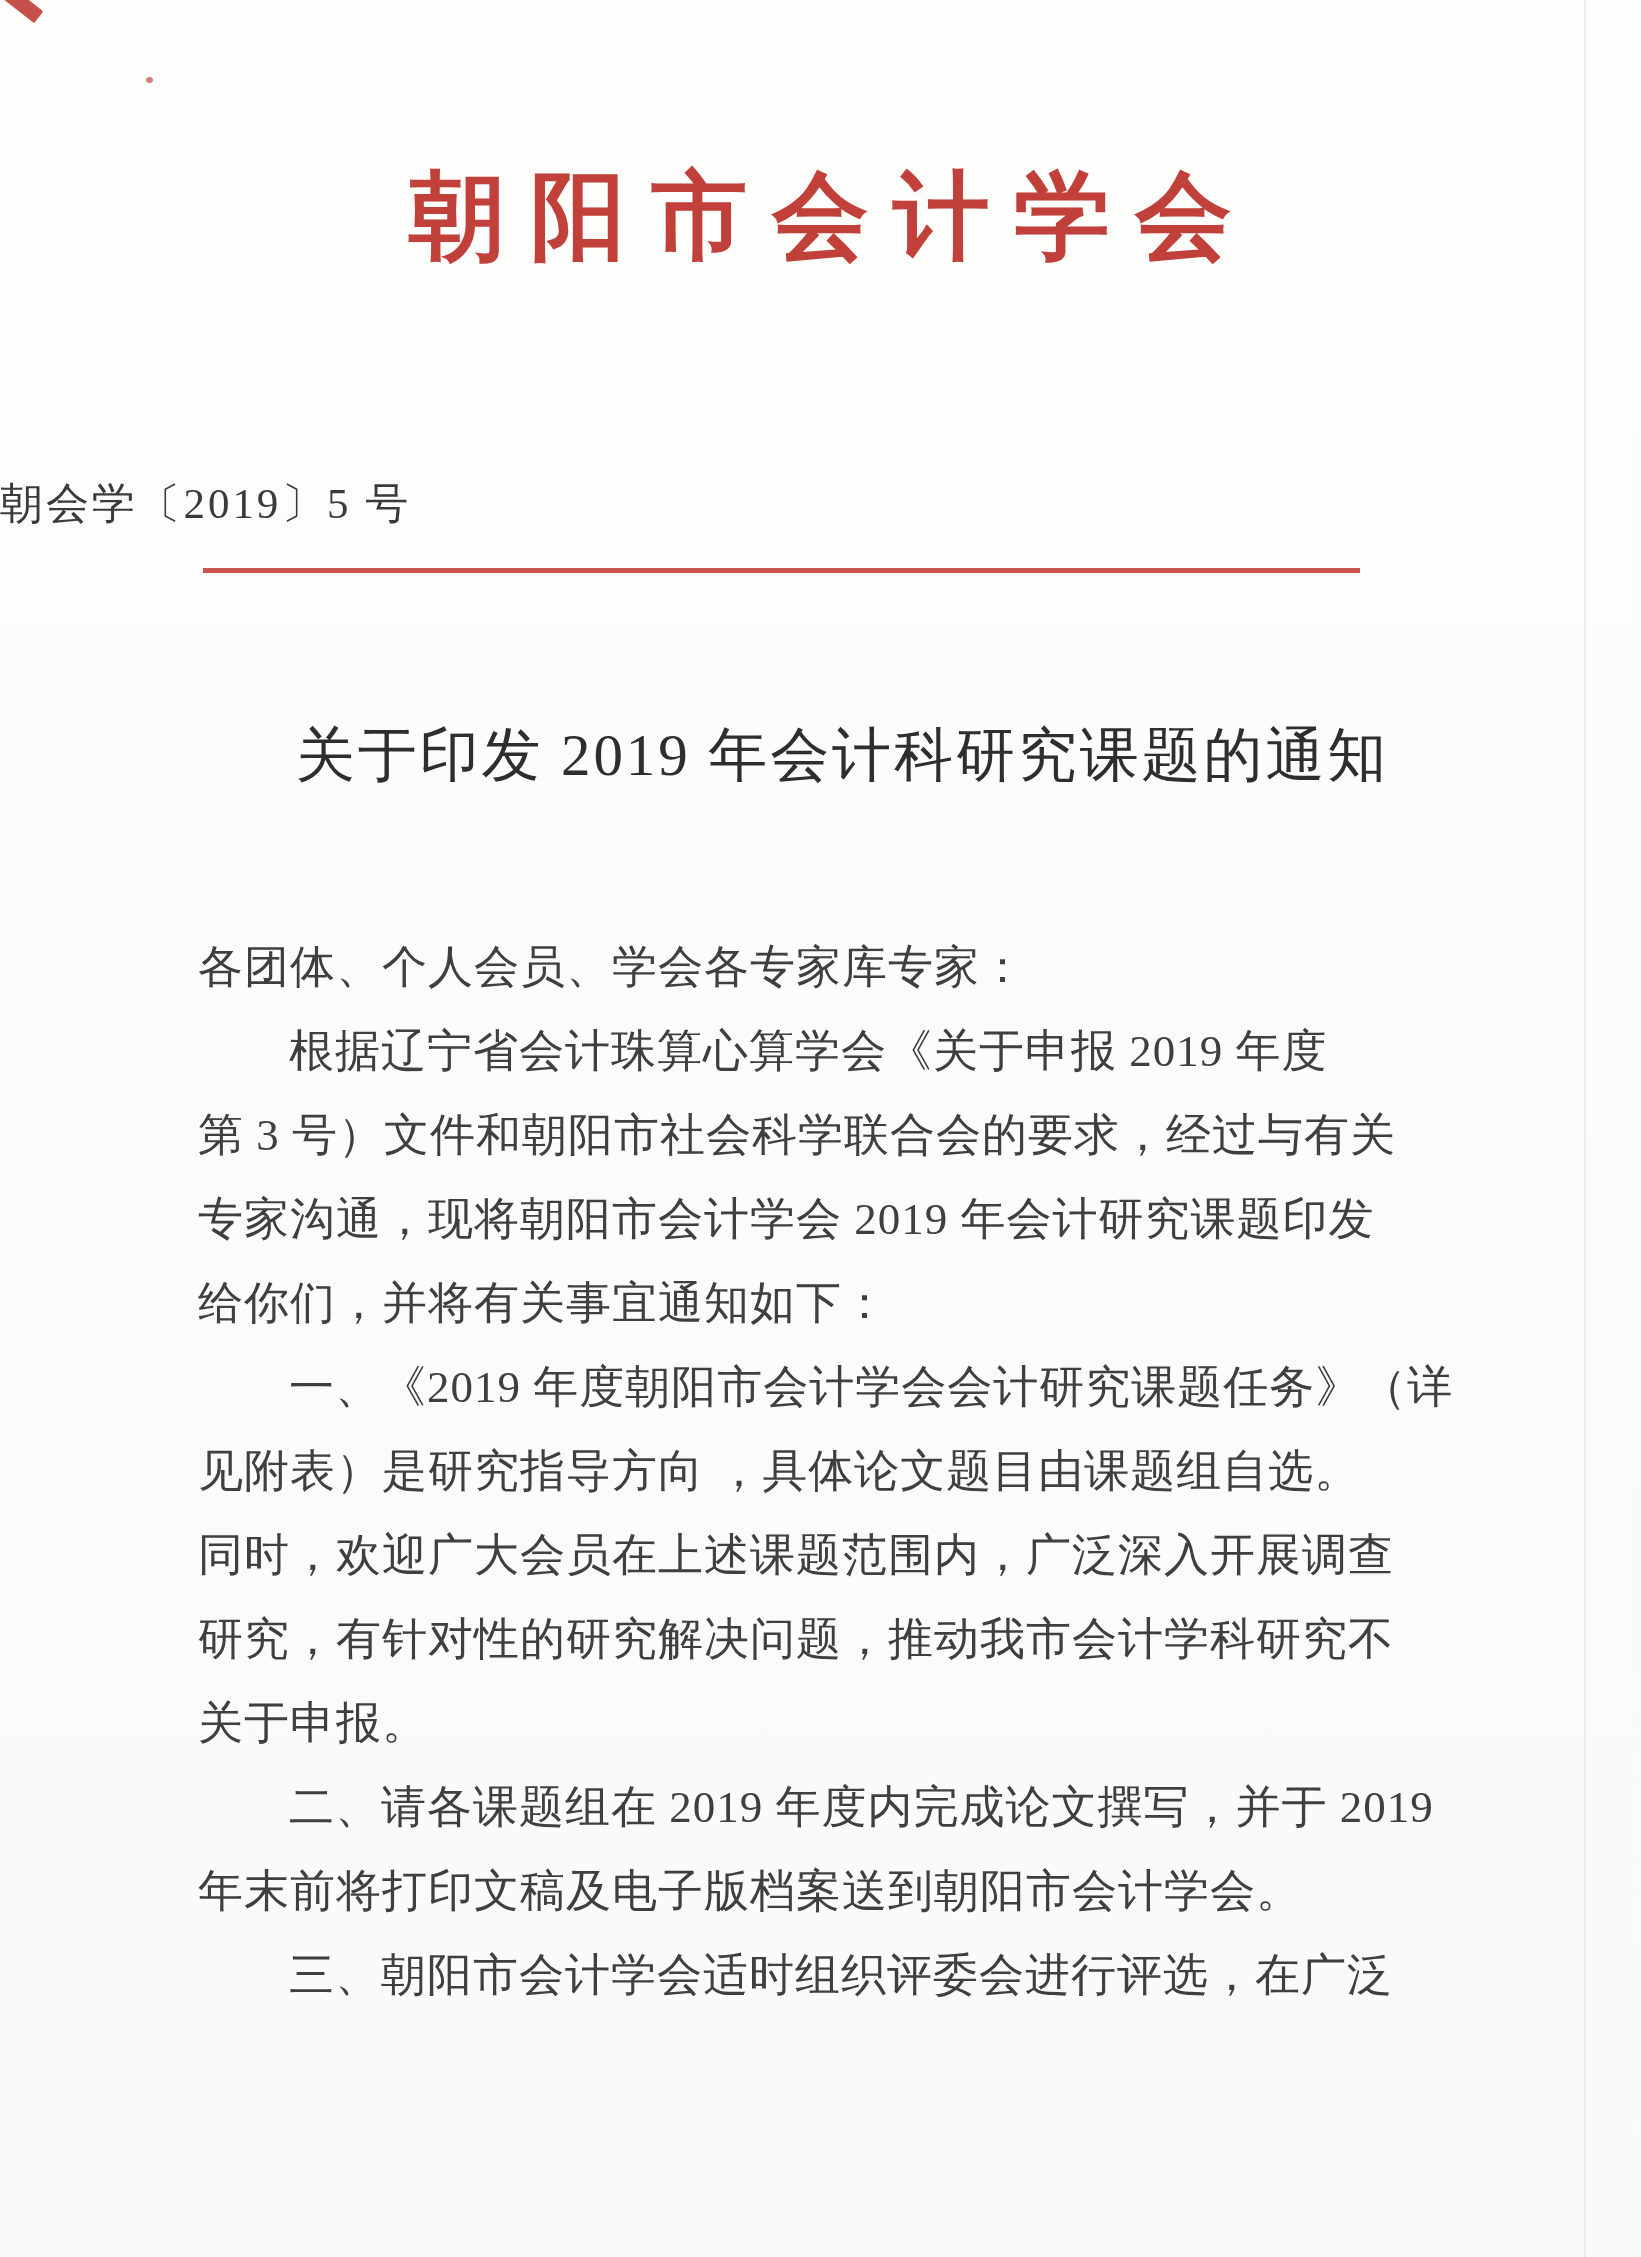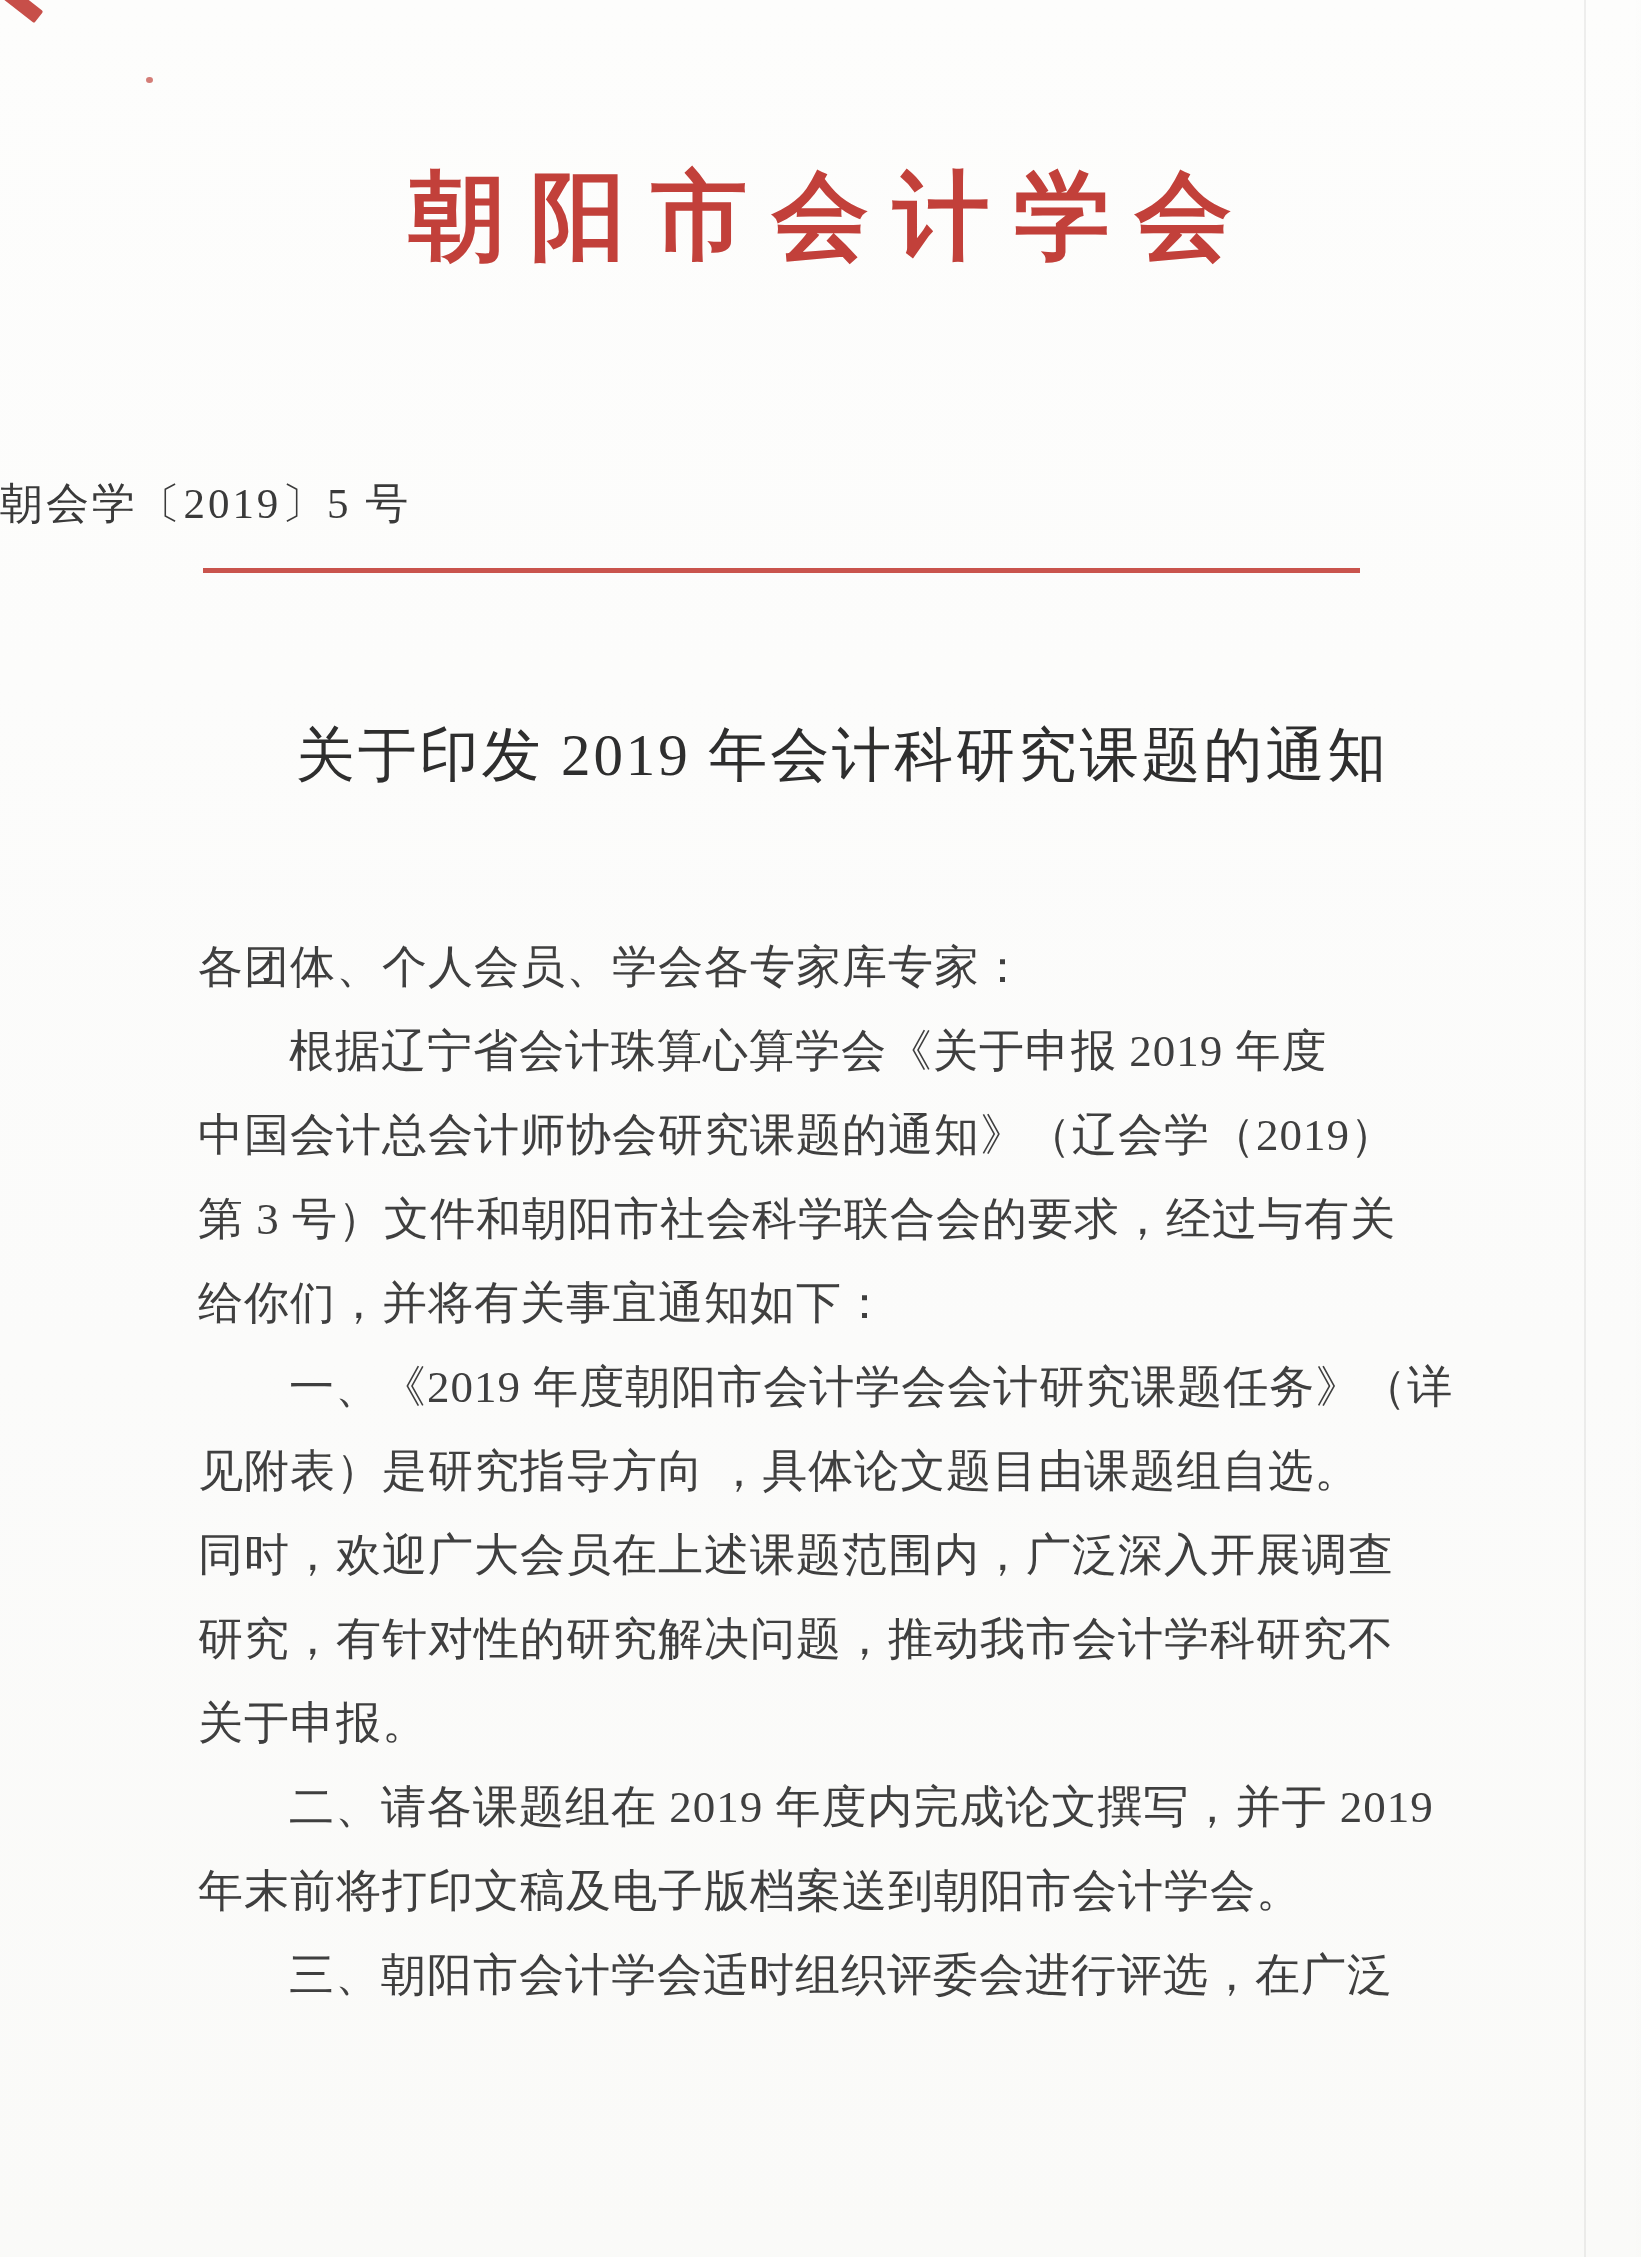--- a/index.html
+++ b/index.html
@@ -79,22 +79,22 @@
 
   <div class="doc-number">朝会学〔2019〕5 号</div>
 
   <div class="red-line"></div>
 
   <div class="doc-title">关于印发 2019 年会计科研究课题的通知</div>
 
   <div class="body-text">
     <div class="body-line">各团体、个人会员、学会各专家库专家：</div>
     <div class="body-line indent">根据辽宁省会计珠算心算学会《关于申报 2019 年度</div>
-    <div class="body-line">中国会计总会计师协会研究课题的通知》（辽会学（2019）</div>
     <div class="body-line">第 3 号）文件和朝阳市社会科学联合会的要求，经过与有关</div>
+    <div class="body-line">专家沟通，现将朝阳市会计学会 2019 年会计研究课题印发</div>
     <div class="body-line">给你们，并将有关事宜通知如下：</div>
     <div class="body-line indent">一、《2019 年度朝阳市会计学会会计研究课题任务》（详</div>
     <div class="body-line">见附表）是研究指导方向 ，具体论文题目由课题组自选。</div>
     <div class="body-line">同时，欢迎广大会员在上述课题范围内，广泛深入开展调查</div>
     <div class="body-line">研究，有针对性的研究解决问题，推动我市会计学科研究不</div>
     <div class="body-line">关于申报。</div>
     <div class="body-line indent">二、请各课题组在 2019 年度内完成论文撰写，并于 2019</div>
     <div class="body-line">年末前将打印文稿及电子版档案送到朝阳市会计学会。</div>
     <div class="body-line indent">三、朝阳市会计学会适时组织评委会进行评选，在广泛</div>
   </div>

